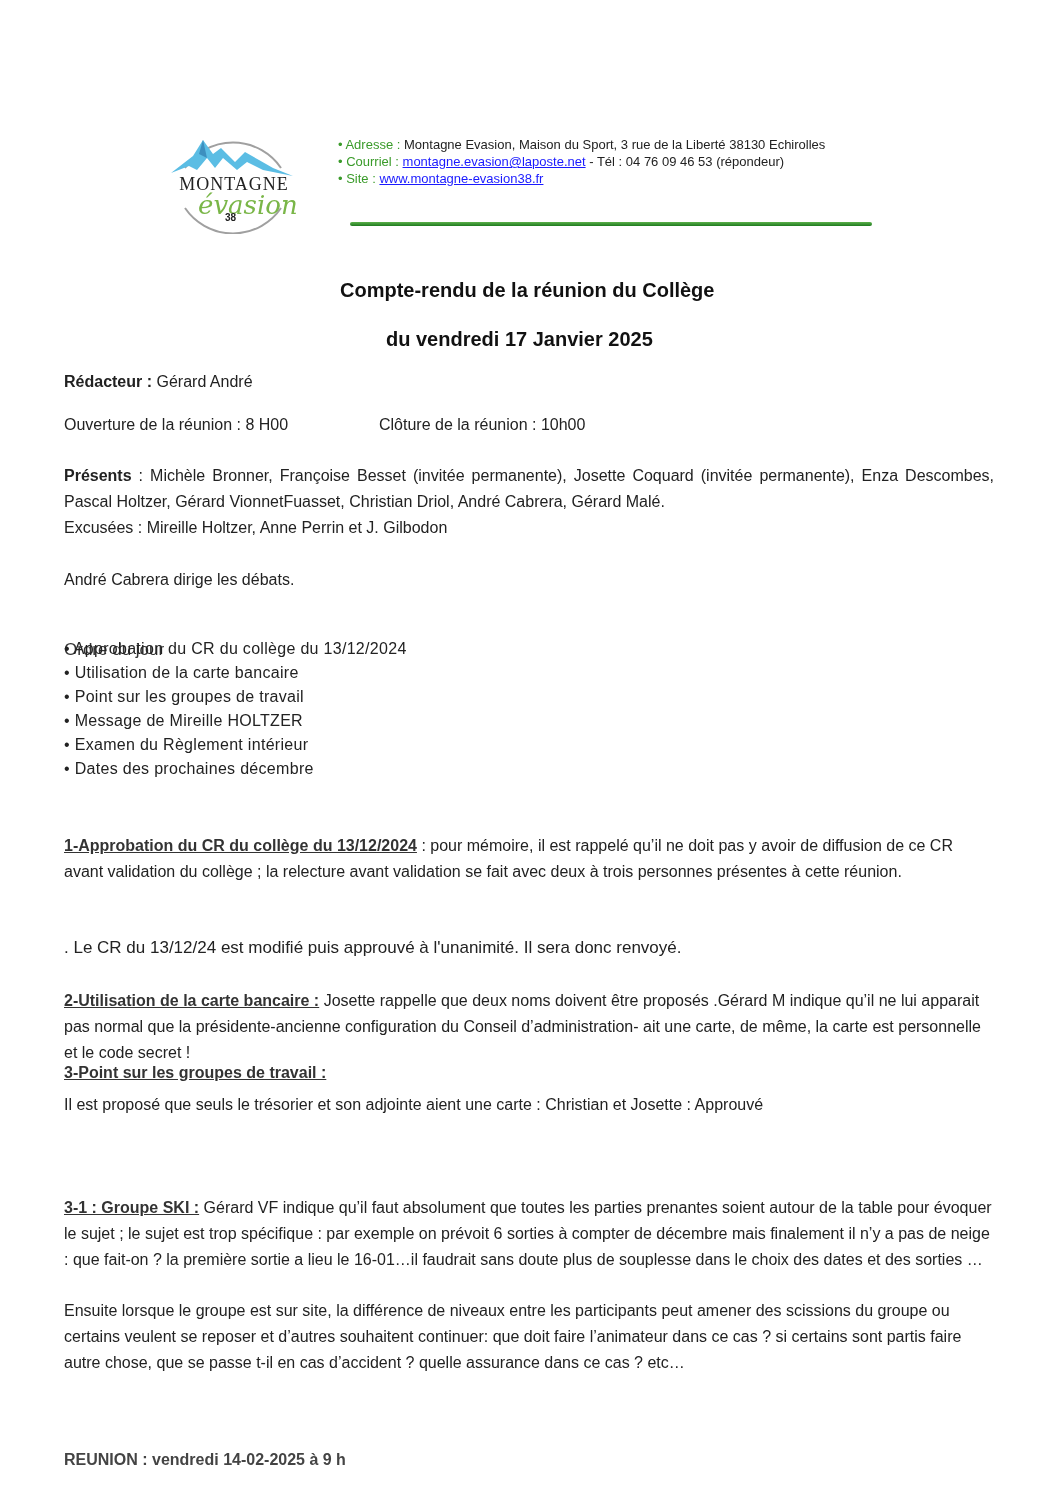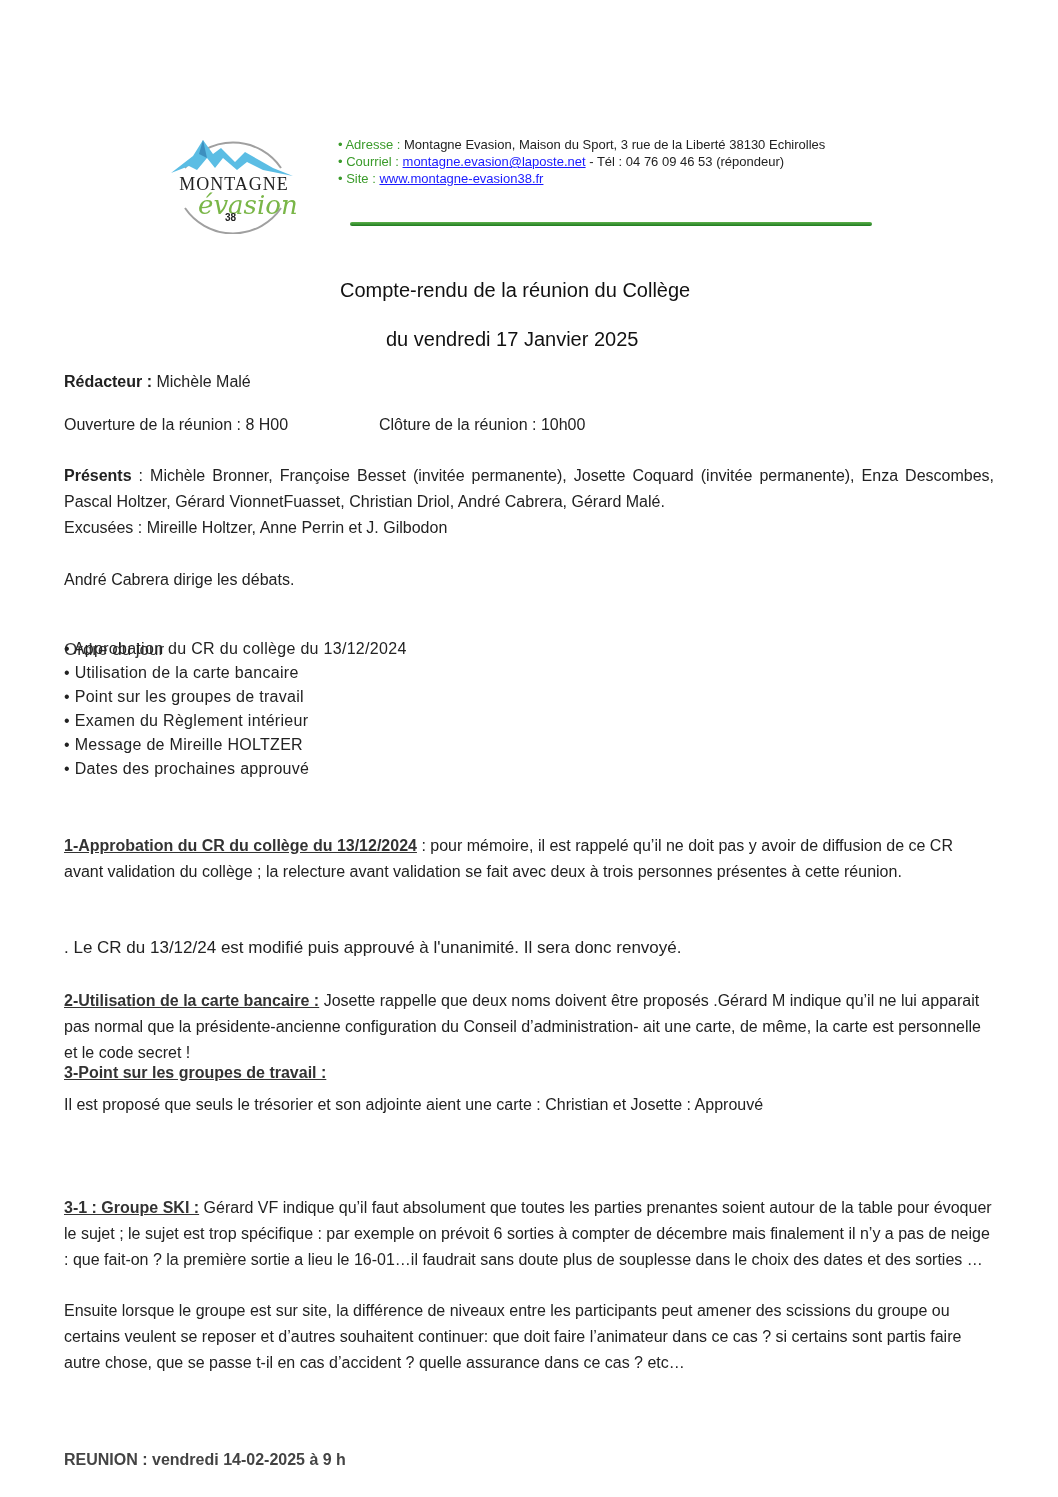--- a/index.html
+++ b/index.html
@@ -6,21 +6,21 @@
   body { width: 1058px; height: 1497px; position: relative; overflow: hidden;
          font-family: "Liberation Sans", sans-serif; color: #222; }
   .abs { position: absolute; }
   .logo { left: 163px; top: 128px; width: 140px; height: 106px; }
   .contact { left: 338px; top: 136px; font-size: 13px; line-height: 17px; color: #222; }
   .contact .lbl { color: #3a9b2a; }
   .contact a { color: #1a1aff; text-decoration: underline; }
   .contact .bullet { color: #3a9b2a; }
   .green-rule { left: 350px; top: 222px; width: 522px; height: 4px;
                 background: linear-gradient(#5cb04a, #1f7a1f); border-radius: 2px; }
-  .title { font-family: "Liberation Sans", sans-serif; font-weight: normal; font-size: 20px; color: #111; }
+  .title { font-family: "Liberation Sans", sans-serif; font-weight: bold; font-size: 20px; color: #111; }
   .t1 { left: 340px; top: 279px; }
   .t2 { left: 386px; top: 328px; }
   .txt { font-size: 16px; line-height: 26px; color: #222; }
   .w { left: 64px; width: 930px; }
   .justify { text-align: justify; }
   b.u { text-decoration: underline; font-weight: bold; color: #333; }
   .agenda-title { font-size: 17px; color: #333; margin-top: 28px; }
   .agenda { font-size: 16px; line-height: 24px; letter-spacing: 0.3px; color: #222; }
   .agenda div::before { content: "\2022  "; }
   .big { font-size: 17px; font-family: "Liberation Sans", sans-serif; }
@@ -55,39 +55,39 @@
     <a style="">www.montagne-evasion38.fr</a>
   </div>
 </div>
 
 <div class="abs green-rule"></div>
 
 <div class="abs title t1">Compte-rendu de la réunion du Collège</div>
 <div class="abs title t2">du vendredi 17 Janvier 2025</div>
 
 <div class="abs txt" style="left:64px;top:369px;">
-  <b>Rédacteur :</b><span> Michèle Malé</span>
+  <b>Rédacteur :</b><span> Gérard André</span>
 </div>
 <div class="abs txt" style="left:64px;top:412px;">Ouverture de la réunion : 8 H00</div>
 <div class="abs txt" style="left:379px;top:412px;">Clôture de la réunion : 10h00</div>
 
 <div class="abs txt w justify" style="top:463px;">
   <b>Présents</b><span> : Michèle Bronner, Françoise Besset (invitée permanente), Josette Coquard (invitée permanente), Enza Descombes,  Pascal Holtzer, Gérard VionnetFuasset, Christian Driol, André Cabrera, Gérard Malé.</span>
 </div>
 <div class="abs txt" style="left:64px;top:515px;">Excusées : Mireille Holtzer, Anne Perrin et J. Gilbodon</div>
 <div class="abs txt" style="left:64px;top:567px;">André Cabrera dirige les débats.</div>
 
 <div class="abs agenda-title" style="left:64px;top:612px;">Ordre du jour</div>
 <div class="abs agenda" style="left:64px;top:637px;">
   <div> Approbation du CR du collège du 13/12/2024</div>
   <div>Utilisation de la carte bancaire</div>
   <div>Point sur les groupes de travail</div>
+  <div>Message de Mireille HOLTZER</div>
   <div>Examen du Règlement intérieur</div>
-  <div>Message de Mireille HOLTZER</div>
-  <div>Dates des prochaines approuvé</div>
+  <div>Dates des prochaines décembre</div>
 </div>
 
 <div class="abs txt w" style="top:833px;">
   <b class="u">1-Approbation du CR du collège du 13/12/2024</b><span> : pour mémoire, il est rappelé qu’il ne doit pas y avoir de diffusion de ce CR avant validation du collège ; la relecture avant validation se fait avec deux à trois personnes présentes à cette réunion.</span>
 </div>
 <div class="abs w big" style="top:938px;">. Le CR du 13/12/24 est modifié puis approuvé à l'unanimité. Il sera donc renvoyé.</div>
 
 <div class="abs txt w" style="top:988px;">
   <b class="u">2-Utilisation de la carte bancaire :</b><span> Josette rappelle que deux noms doivent être proposés .Gérard M indique qu’il ne lui apparait pas normal que la présidente-ancienne configuration du Conseil d’administration- ait une carte, de même, la carte est personnelle et le code secret !</span>
 </div>

